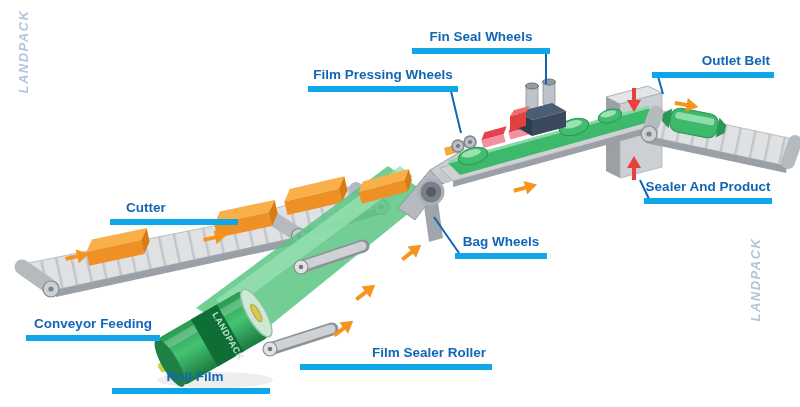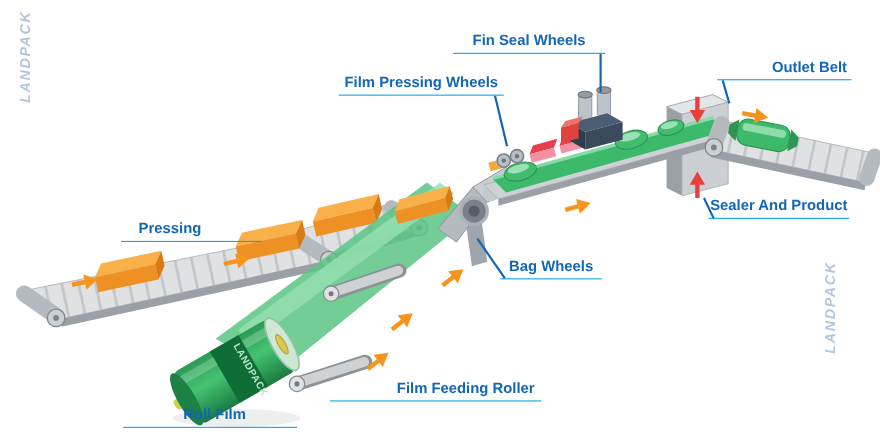--- a/index.html
+++ b/index.html
@@ -1,20 +1,20 @@
 <!DOCTYPE html>
 <html><head>
 <meta charset="utf-8">
 <style>
   html,body{margin:0;padding:0;background:#ffffff;}
   .stage{position:relative;width:800px;height:407px;background:#ffffff;overflow:hidden;
          font-family:"Liberation Sans",sans-serif;}
   .stage svg{position:absolute;left:0;top:0;}
   .lbl{position:absolute;color:#1266b4;font-size:13.5px;font-weight:bold;line-height:17px;
-       text-align:center;padding-bottom:3px;border-bottom:1px solid #0ea5e9;white-space:nowrap;}
+       text-align:center;padding-bottom:3px;border-bottom:6px solid #0ea5e9;white-space:nowrap;}
   .wm{position:absolute;transform:rotate(-90deg);color:#b3c5da;font-style:italic;font-weight:bold;
       font-size:13px;letter-spacing:1.5px;text-align:center;white-space:nowrap;}
 </style>
 </head>
 <body>
 
 <div class="stage">
 
 <svg width="800" height="407" viewBox="0 0 800 407" xmlns="http://www.w3.org/2000/svg">
   <defs>
@@ -200,20 +200,21 @@
     <line x1="649" y1="199" x2="640" y2="180"></line>
     <line x1="459" y1="253" x2="434" y2="217"></line>
   </g>
 </svg>
 
 <div class="lbl" style="left:412px;top:28px;width:138px">Fin Seal Wheels</div>
 <div class="lbl" style="left:308px;top:66px;width:150px">Film Pressing Wheels</div>
 <div class="lbl" style="left:652px;top:52px;width:118px;text-align:right;padding-right:4px">Outlet Belt</div>
 <div class="lbl" style="left:644px;top:178px;width:128px">Sealer And Product</div>
 <div class="lbl" style="left:455px;top:233px;width:92px">Bag Wheels</div>
-<div class="lbl" style="left:110px;top:199px;width:112px;text-align:left;padding-left:16px">Pressing</div>
-<div class="lbl" style="left:300px;top:344px;width:186px;text-align:right;padding-right:6px">Film Feeding Roller</div>
+<div class="lbl" style="left:110px;top:199px;width:112px;text-align:left;padding-left:16px">Cutter</div>
+<div class="lbl" style="left:26px;top:315px;width:134px">Conveyor Feeding</div>
+<div class="lbl" style="left:300px;top:344px;width:186px;text-align:right;padding-right:6px">Film Sealer Roller</div>
 <div class="lbl" style="left:112px;top:368px;width:150px;text-align:center;padding-left:8px">Roll Film</div>
 
 <div class="wm" style="left:-29px;top:44px;width:104px">LANDPACK</div>
 <div class="wm" style="left:701px;top:272px;width:108px">LANDPACK</div>
 
 </div>
 
 </body></html>

